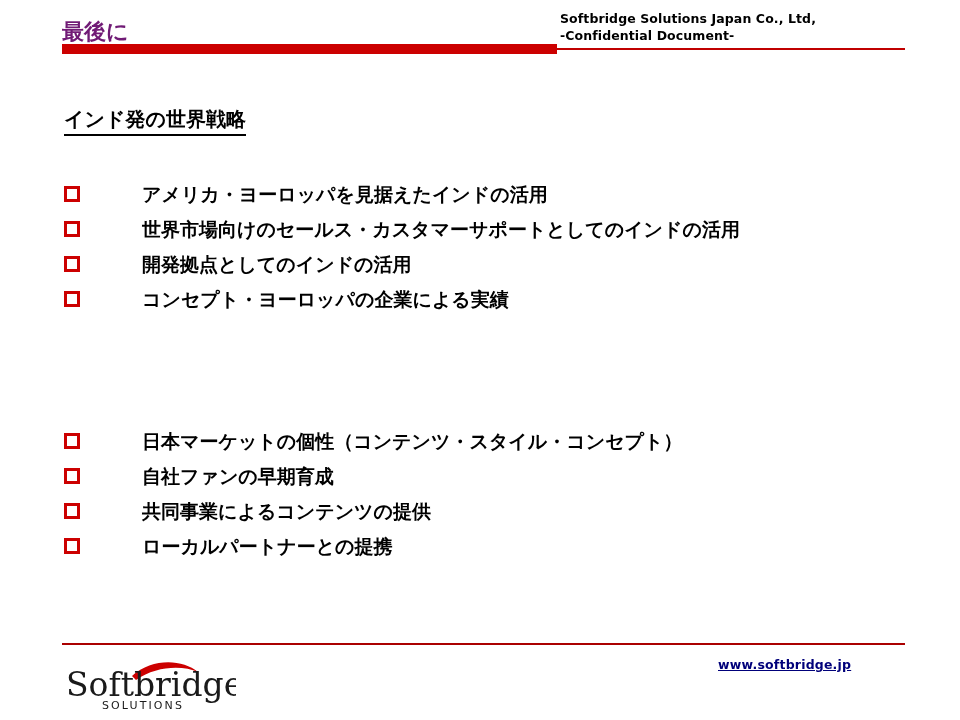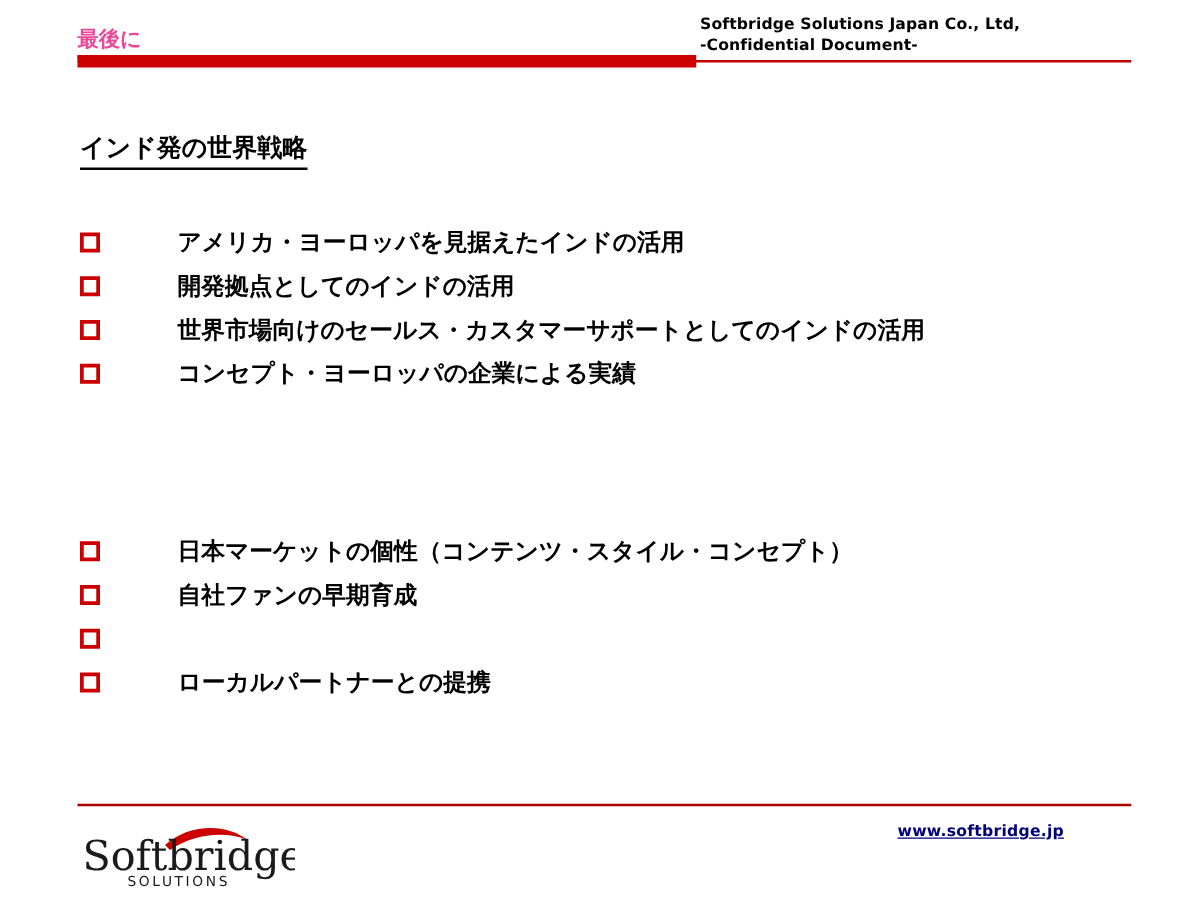--- a/index.html
+++ b/index.html
@@ -34,23 +34,23 @@
     letter-spacing: 0.1px;
     line-height: 17px;
     color: #000000;
   }
 
   .slide-title {
     position: absolute;
     left: 62px;
     top: 20px;
     font-family: "DejaVu Sans", sans-serif;
-    font-size: 17px;
-    font-weight: bold;
-    color: #ec4899;
+    font-size: 22px;
+    font-weight: bold;
+    color: #701a75;
     line-height: 24px;
     border-bottom: 2px solid #000000;
     padding-bottom: 1px;
   }
 
   
   .header-rule-thin {
     position: absolute;
     left: 62px;
     top: 48px;
@@ -165,25 +165,25 @@
   </div>
 
   <div class="section" style="top:176px;">
     <ul class="bullet-list">
       <li class="bullet-row">
         <span class="bullet-marker"></span>
         <span class="bullet-text">アメリカ・ヨーロッパを見据えたインドの活用</span>
       </li>
       <li class="bullet-row">
         <span class="bullet-marker"></span>
+        <span class="bullet-text">世界市場向けのセールス・カスタマーサポートとしてのインドの活用</span>
+      </li>
+      <li class="bullet-row">
+        <span class="bullet-marker"></span>
         <span class="bullet-text">開発拠点としてのインドの活用</span>
-      </li>
-      <li class="bullet-row">
-        <span class="bullet-marker"></span>
-        <span class="bullet-text">世界市場向けのセールス・カスタマーサポートとしてのインドの活用</span>
       </li>
       <li class="bullet-row">
         <span class="bullet-marker"></span>
         <span class="bullet-text">コンセプト・ヨーロッパの企業による実績</span>
       </li>
     </ul>
   </div>
 
 
   <div class="section" style="top:423px;">
@@ -191,20 +191,21 @@
       <li class="bullet-row">
         <span class="bullet-marker"></span>
         <span class="bullet-text">日本マーケットの個性（コンテンツ・スタイル・コンセプト）</span>
       </li>
       <li class="bullet-row">
         <span class="bullet-marker"></span>
         <span class="bullet-text">自社ファンの早期育成</span>
       </li>
       <li class="bullet-row">
         <span class="bullet-marker"></span>
+        <span class="bullet-text">共同事業によるコンテンツの提供</span>
       </li>
       <li class="bullet-row">
         <span class="bullet-marker"></span>
         <span class="bullet-text">ローカルパートナーとの提携</span>
       </li>
     </ul>
   </div>
 
   <div class="footer-rule"></div>
 

